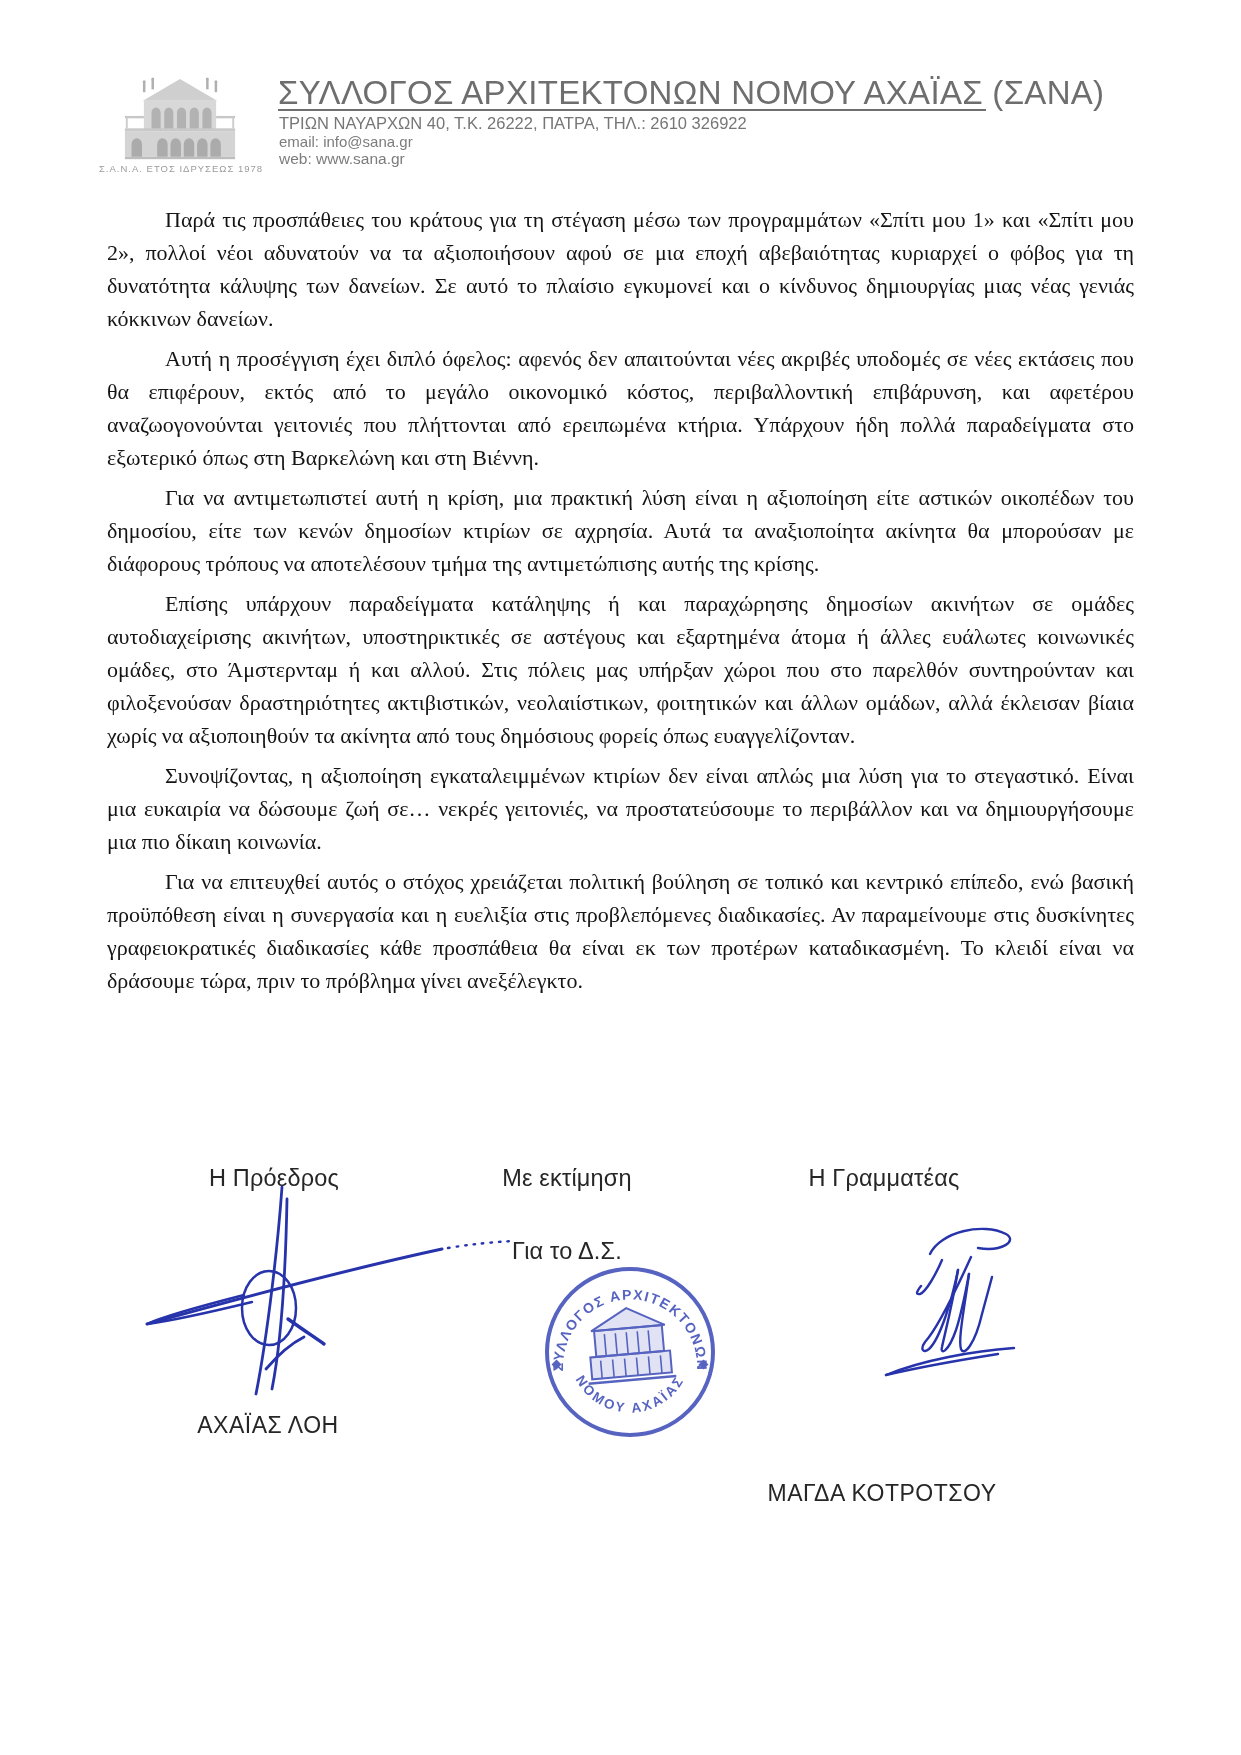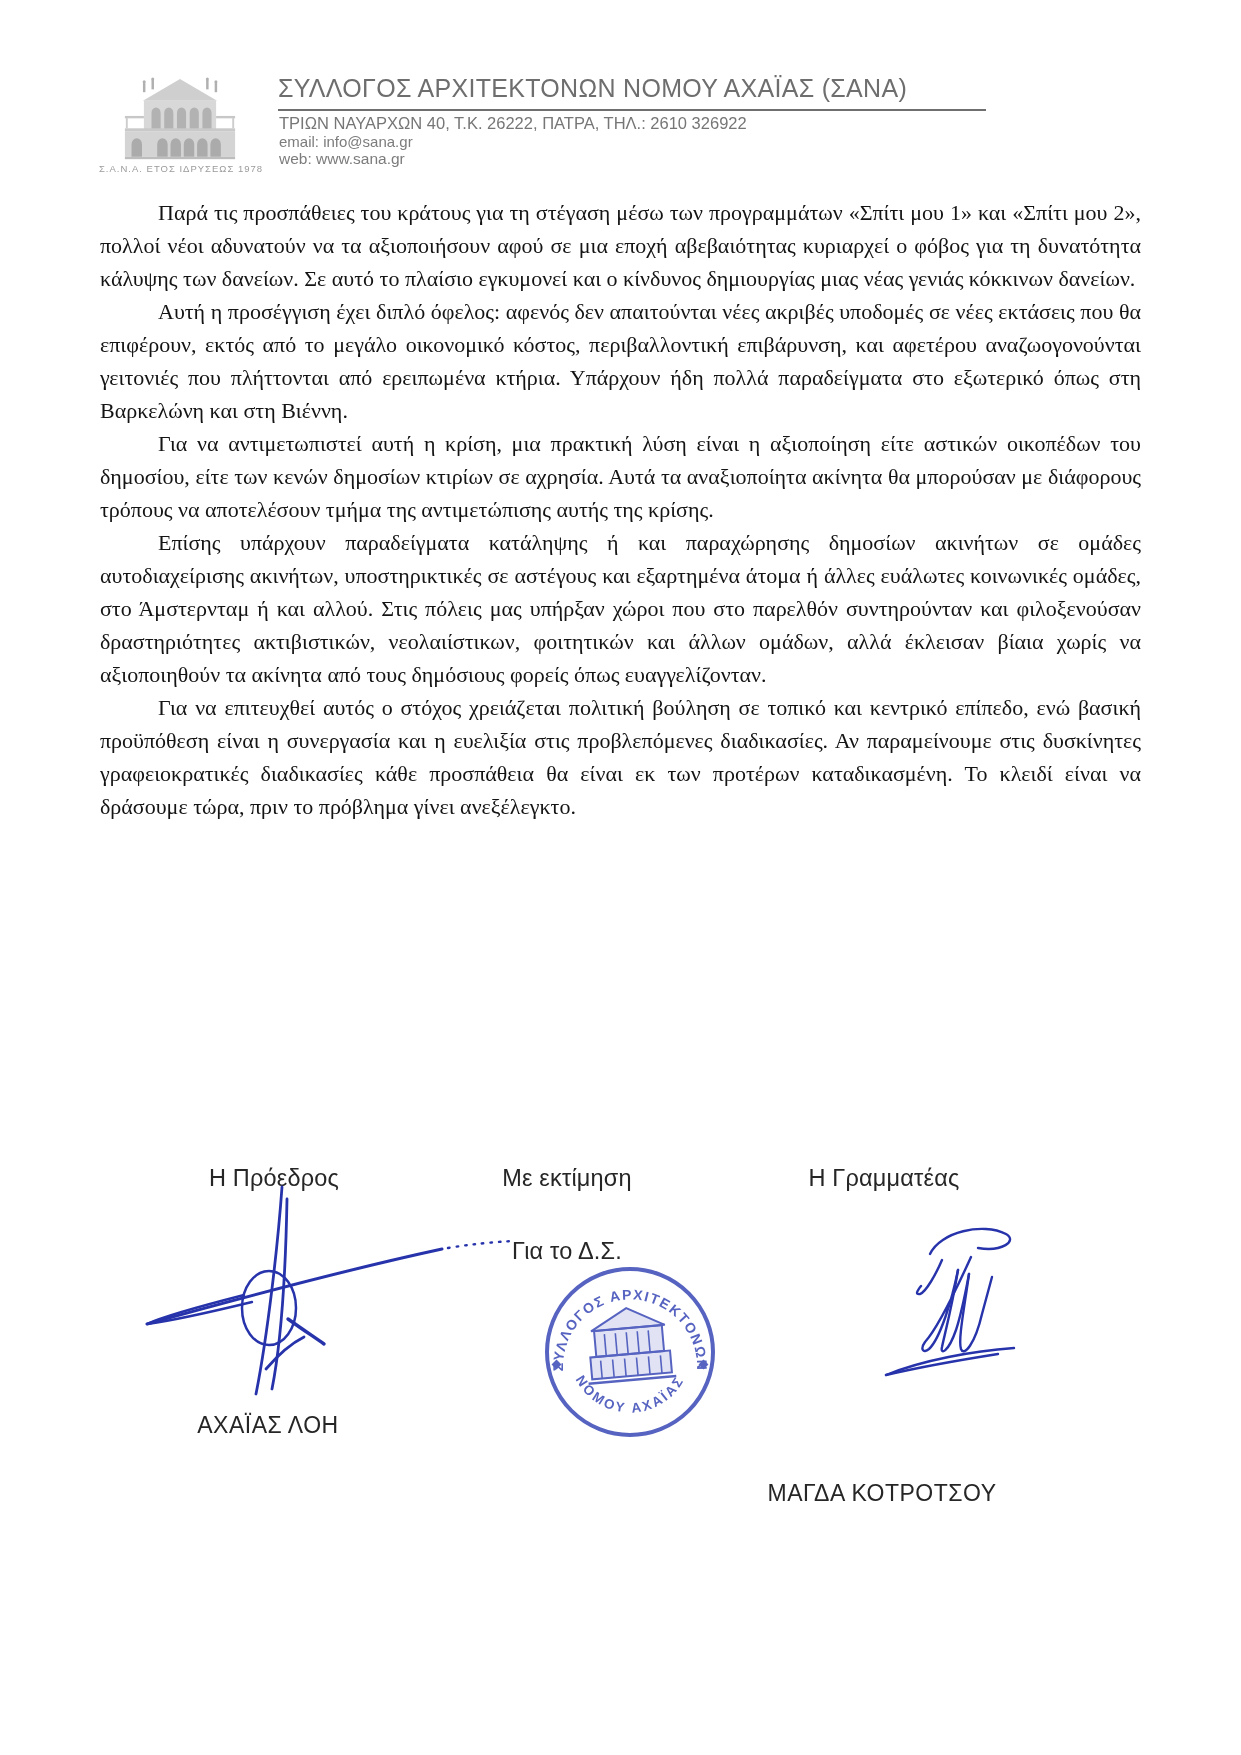--- a/index.html
+++ b/index.html
@@ -9,33 +9,33 @@
     font-family:"Liberation Sans",sans-serif;
   }
   
   .logo{position:absolute;left:123px;top:70px;}
   .logo-caption{
     position:absolute;left:96px;top:163px;width:170px;text-align:center;
     font-size:9.5px;letter-spacing:1px;color:#9b9b9b;
   }
   .org-name{
     position:absolute;left:278px;top:74px;width:740px;
-    font-size:25px;color:#6e6e6e;letter-spacing:.3px;white-space:nowrap;
+    font-size:33px;color:#6e6e6e;letter-spacing:.3px;white-space:nowrap;
   }
   .org-underline{position:absolute;left:278px;top:109px;width:708px;height:2px;background:#6f6f6f;}
   .org-address{position:absolute;left:279px;top:114px;font-size:16.5px;color:#767676;white-space:nowrap;}
   .org-email{position:absolute;left:279px;top:133px;font-size:15px;color:#7c7c7c;}
   .org-web{position:absolute;left:279px;top:150px;font-size:15.5px;color:#7c7c7c;}
   
   .letter-body{
     position:absolute;left:100px;top:196px;width:1041px;
     font-family:"Liberation Serif",serif;font-size:22px;line-height:33px;
     color:#141414;text-align:justify;
   }
-  .letter-body p{margin:0;text-indent:58px;}
+  .letter-body p{margin:7px;text-indent:58px;}
   
   .sig-title{position:absolute;font-size:23.5px;color:#262626;letter-spacing:.2px;white-space:nowrap;transform:translateX(-50%);}
   .sig-name{position:absolute;font-size:23px;color:#262626;letter-spacing:.5px;white-space:nowrap;transform:translateX(-50%);}
   .ink{position:absolute;}
   .stamp{position:absolute;left:540px;top:1262px;opacity:.92;}
 </style>
 </head>
 <body>
 
 <div class="page">
@@ -91,20 +91,21 @@
     <div class="org-address">ΤΡΙΩΝ ΝΑΥΑΡΧΩΝ 40, Τ.Κ. 26222, ΠΑΤΡΑ, ΤΗΛ.: 2610 326922</div>
     <div class="org-email">email: info@sana.gr</div>
     <div class="org-web">web: www.sana.gr</div>
   </div>
 
   <div class="letter-body">
     <p>Παρά τις προσπάθειες του κράτους για τη στέγαση μέσω των προγραμμάτων «Σπίτι μου 1» και «Σπίτι μου 2»,  πολλοί νέοι αδυνατούν να τα αξιοποιήσουν αφού σε μια εποχή αβεβαιότητας κυριαρχεί ο φόβος για τη δυνατότητα κάλυψης των δανείων. Σε αυτό το πλαίσιο εγκυμονεί και ο κίνδυνος δημιουργίας μιας νέας γενιάς κόκκινων δανείων.</p>
     <p>Αυτή η προσέγγιση έχει διπλό όφελος: αφενός δεν απαιτούνται νέες ακριβές υποδομές σε νέες εκτάσεις που θα επιφέρουν, εκτός από το μεγάλο οικονομικό κόστος, περιβαλλοντική επιβάρυνση, και αφετέρου αναζωογονούνται γειτονιές που πλήττονται από ερειπωμένα κτήρια. Υπάρχουν ήδη πολλά παραδείγματα στο εξωτερικό όπως στη Βαρκελώνη και στη Βιέννη.</p>
     <p>Για να αντιμετωπιστεί αυτή η κρίση, μια πρακτική λύση είναι η αξιοποίηση είτε αστικών οικοπέδων του δημοσίου, είτε των κενών δημοσίων κτιρίων σε αχρησία. Αυτά τα αναξιοποίητα ακίνητα θα μπορούσαν με διάφορους τρόπους να αποτελέσουν τμήμα της  αντιμετώπισης αυτής της κρίσης.</p>
     <p>Επίσης υπάρχουν παραδείγματα κατάληψης ή και παραχώρησης δημοσίων ακινήτων σε ομάδες αυτοδιαχείρισης ακινήτων, υποστηρικτικές σε αστέγους και εξαρτημένα άτομα ή άλλες ευάλωτες κοινωνικές ομάδες, στο Άμστερνταμ ή και αλλού. Στις πόλεις μας υπήρξαν χώροι που στο παρελθόν συντηρούνταν και φιλοξενούσαν δραστηριότητες ακτιβιστικών, νεολαιίστικων, φοιτητικών και άλλων ομάδων, αλλά έκλεισαν βίαια χωρίς να αξιοποιηθούν τα ακίνητα από τους δημόσιους φορείς όπως ευαγγελίζονταν.</p>
+    <p>Συνοψίζοντας, η αξιοποίηση εγκαταλειμμένων κτιρίων δεν είναι απλώς μια λύση για το στεγαστικό. Είναι μια ευκαιρία να δώσουμε ζωή σε… νεκρές γειτονιές, να προστατεύσουμε το περιβάλλον και να δημιουργήσουμε μια πιο δίκαιη κοινωνία.</p>
     <p>Για να επιτευχθεί αυτός ο στόχος χρειάζεται πολιτική βούληση σε τοπικό και κεντρικό επίπεδο, ενώ βασική προϋπόθεση είναι η συνεργασία και η ευελιξία στις προβλεπόμενες διαδικασίες. Αν παραμείνουμε στις δυσκίνητες γραφειοκρατικές διαδικασίες κάθε προσπάθεια θα είναι εκ των προτέρων καταδικασμένη.  Το κλειδί είναι να δράσουμε τώρα, πριν το πρόβλημα γίνει ανεξέλεγκτο.</p>
   </div>
 
   <div class="sig-title" style="left:262px;top:1165px;margin-left:12px;">Η Πρόεδρος</div>
   <div class="sig-title" style="left:567px;top:1165px;">Με εκτίμηση</div>
   <div class="sig-title" style="left:884px;top:1165px;">Η Γραμματέας</div>
   <div class="sig-title" style="left:567px;top:1238px;text-align:right;">Για το Δ.Σ.</div>
 
   <svg class="ink" style="left:120px;top:1183px;" width="400" height="215" viewBox="0 0 400 215">
     <g stroke="#2733ab" fill="none" stroke-width="2.8" stroke-linecap="round">

